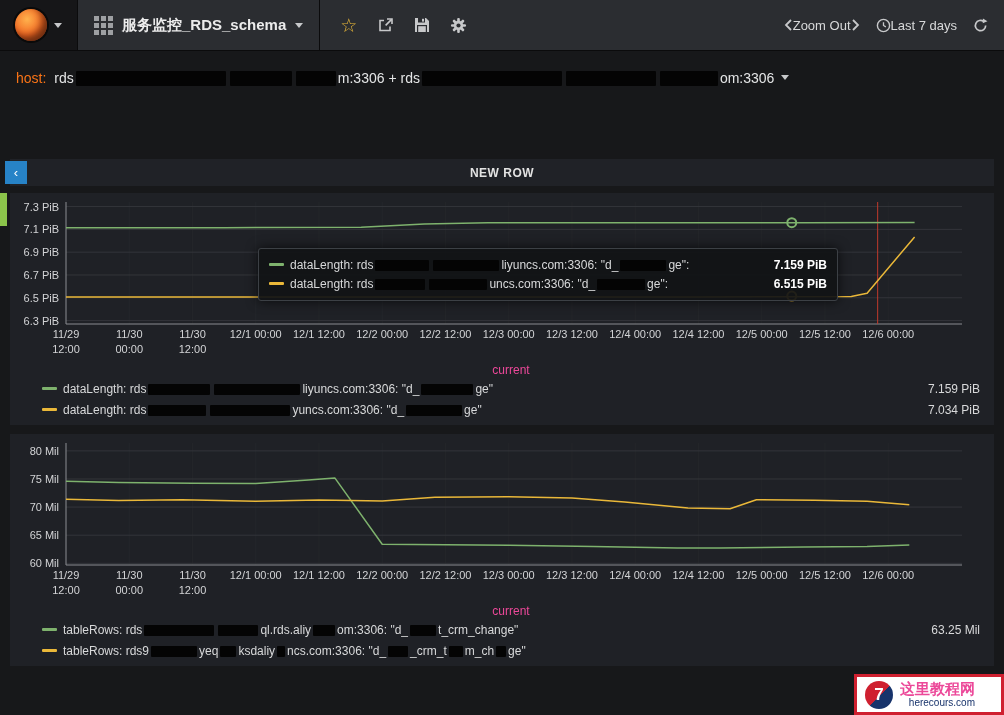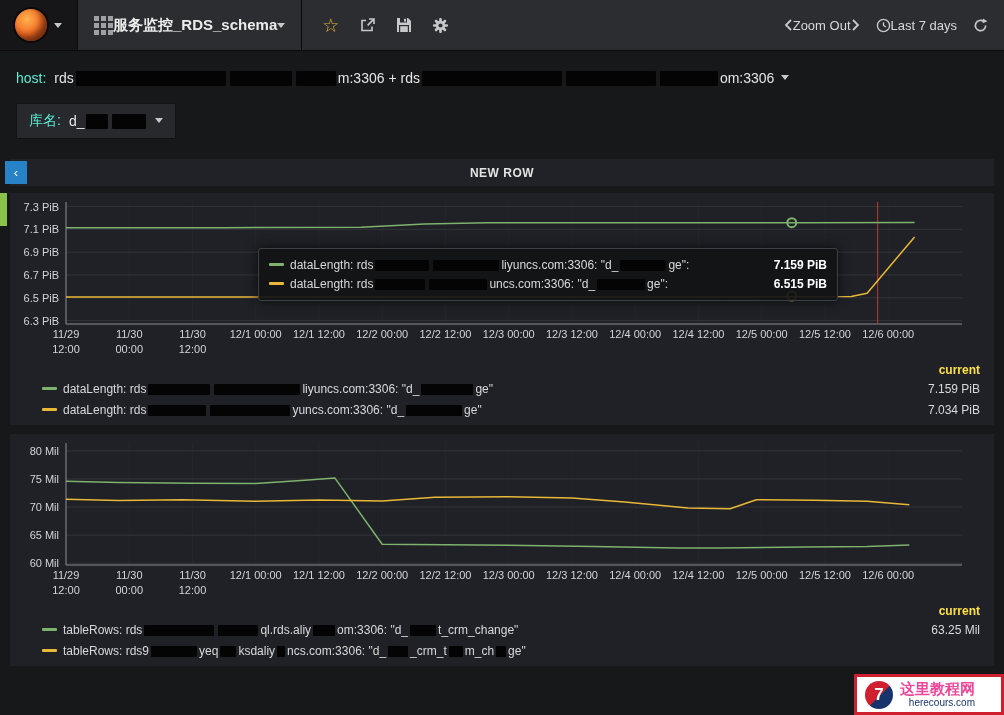--- a/index.html
+++ b/index.html
@@ -8,50 +8,50 @@
     background:#17181a;
     font-family:"Liberation Sans", sans-serif;
     color:#d8d9da;
     position:relative;
   }
   
   .navbar { height:51px; background:#2b2d31; border-bottom:1px solid #0b0b0c; display:flex; align-items:stretch; }
   .logo-block { width:78px; background:#161618; border-right:1px solid #0b0b0c; display:flex; align-items:center; justify-content:center; gap:7px; cursor:pointer; }
   .flame { width:32px; height:32px; border-radius:50%; background:radial-gradient(circle at 38% 32%, #ffb24d 0%, #f26722 55%, #a93f17 100%); box-shadow:inset -5px -5px 6px rgba(0,0,0,.45), 0 0 0 2px #0a0a0a; }
   .caret { width:0; height:0; border-left:4px solid transparent; border-right:4px solid transparent; border-top:5px solid #c7c8ca; display:inline-block; }
-  .dash-nav { display:flex; align-items:center; padding:0 16px; border-right:1px solid #0b0b0c; cursor:pointer; }
+  .dash-nav { display:flex; align-items:center; gap:9px; padding:0 16px; border-right:1px solid #0b0b0c; cursor:pointer; }
   .grid-icon { display:grid; grid-template-columns:repeat(3,5px); gap:2px; }
   .grid-icon i { width:5px; height:5px; background:#9ea0a3; }
   .dash-title { font-size:15px; font-weight:bold; color:#ececec; }
   .nav-icons { display:flex; align-items:center; gap:20px; padding:0 20px; }
   .nav-icon { cursor:pointer; display:flex; align-items:center; }
   .star { color:#eab839; font-size:19px; line-height:1; }
   .nav-right { margin-left:auto; display:flex; align-items:center; gap:16px; padding-right:16px; font-size:13px; color:#d8d9da; }
   .zoom-group, .time-group { display:flex; align-items:center; cursor:pointer; }
   
   .vars { padding:12px 16px 10px; }
   .var-row1 { display:flex; align-items:center; gap:8px; height:30px; margin-bottom:8px; font-size:14px; }
   .var-row2 { display:flex; align-items:center; gap:26px; height:40px; font-size:14px; }
-  .var-label { color:#5eead4; }
+  .var-label { color:#f97316; }
   .var-value { display:flex; align-items:center; gap:2px; color:#e4e5e6; cursor:pointer; }
   .var-box { background:#27292d; border:1px solid #121315; border-radius:2px; padding:8px 12px; display:flex; align-items:center; gap:8px; cursor:pointer; }
   .rd { display:inline-block; background:#040404; height:13px; vertical-align:middle; margin:0 2px; border-radius:1px; }
   .vars .rd { height:15px; }
   .var-value .caret { margin-left:5px; }
   
   .row-header { margin:8px 10px 7px; height:27px; background:#202227; position:relative; display:flex; align-items:center; justify-content:center; }
   .row-title { font-size:12px; font-weight:bold; color:#e3e3e3; letter-spacing:.5px; }
   .row-collapse { position:absolute; left:-5px; top:2px; width:22px; height:23px; background:#2783c7; color:#fff; display:flex; align-items:center; justify-content:center; font-size:13px; cursor:pointer; }
   .row-tab { position:absolute; left:0; top:193px; width:7px; height:33px; background:#8bc34a; z-index:3; }
   
   .panel { margin:0 10px 9px; background:#1f2126; padding:3px 6px 5px; position:relative; }
   .panel-title { text-align:center; font-size:13px; font-weight:bold; color:#e3e3e3; height:20px; line-height:20px; cursor:pointer; }
   svg text { font-family:"Liberation Sans", sans-serif; }
   .legend { padding:0 4px 0 26px; font-size:12px; }
-  .legend-header { text-align:right; color:#fde047; font-weight:bold; height:16px; line-height:16px; padding-right:4px; }
+  .legend-header { text-align:center; color:#ec4899; font-weight:normal; height:16px; line-height:16px; padding-right:4px; }
   .legend-row { display:flex; align-items:center; gap:6px; height:21px; cursor:pointer; }
   .legend-value { margin-left:auto; padding-right:4px; color:#d8d9da; }
   .series-dash { width:15px; height:3px; border-radius:1px; flex:none; }
   .legend .rd, .graph-tooltip .rd { height:11px; }
   
   .graph-tooltip { position:absolute; left:248px; top:55px; width:580px; background:rgba(17,19,22,.93); border:1px solid #3c4045; border-radius:3px; padding:6px 10px 7px; font-size:12px; z-index:5; box-shadow:0 0 12px rgba(0,0,0,.7); }
   .tt-time { text-align:center; color:#c7c8ca; padding-bottom:5px; }
   .tt-row { display:flex; align-items:center; gap:6px; height:19px; }
   .tt-value { margin-left:auto; font-weight:bold; color:#ffffff; }
   
@@ -147,27 +147,20 @@
 
 <div class="vars">
   <div class="var-row1">
     <span class="var-label">host:</span>
     <span class="var-value">
       <span><span>rds</span><span class="rd" style="width: 150px;"></span><span class="rd" style="width: 62px;"></span><span class="rd" style="width: 40px;"></span><span>m:3306 + rds</span><span class="rd" style="width: 140px;"></span><span class="rd" style="width: 90px;"></span><span class="rd" style="width: 58px;"></span><span>om:3306</span></span>
       <span class="caret"></span>
     </span>
   </div>
   <div class="var-row2">
-    <span class="var-box">
-      <span class="var-label">库名:</span>
-      <span class="var-value">
-        <span><span>d_</span><span class="rd" style="width: 22px;"></span><span class="rd" style="width: 34px;"></span></span>
-        <span class="caret"></span>
-      </span>
-    </span>
   </div>
 </div>
 
 <div class="row-header">
   <span class="row-collapse">‹</span>
   <span class="row-title">NEW ROW</span>
 </div>
 <div class="row-tab"></div>
 
 <div class="panel">

